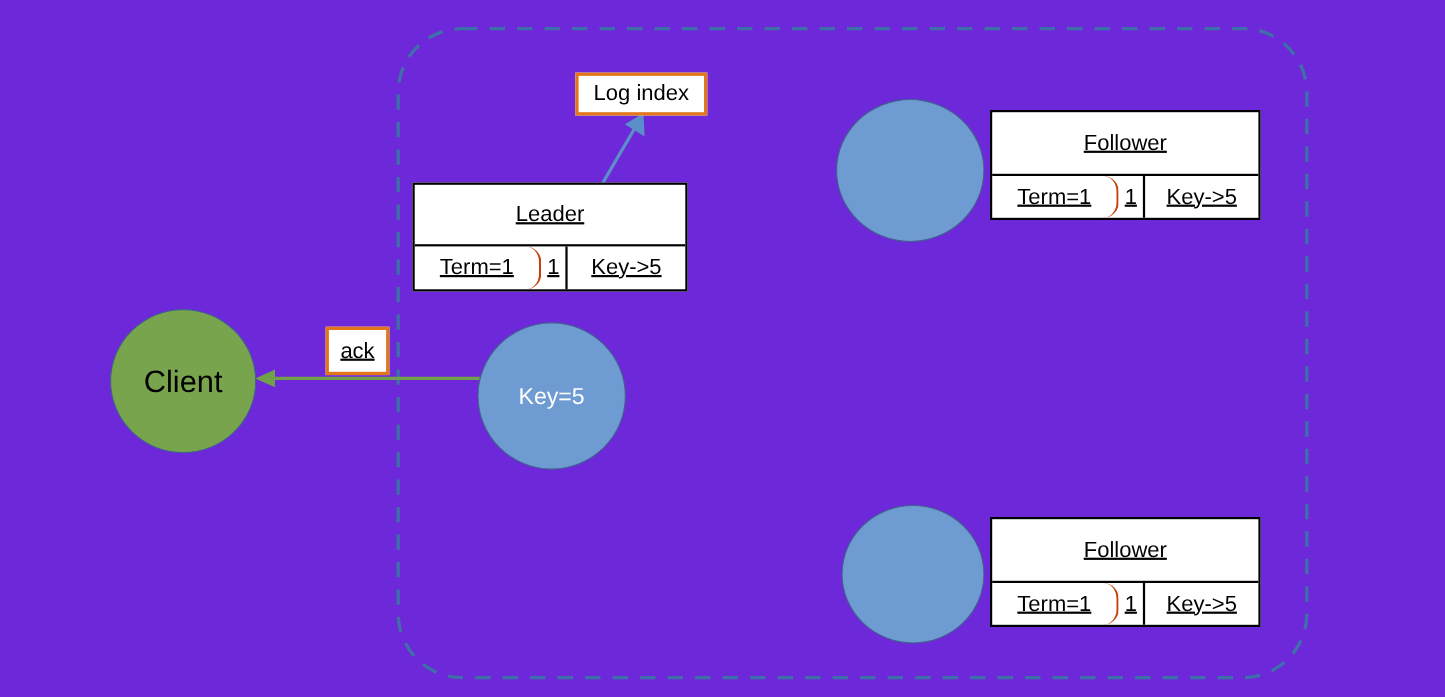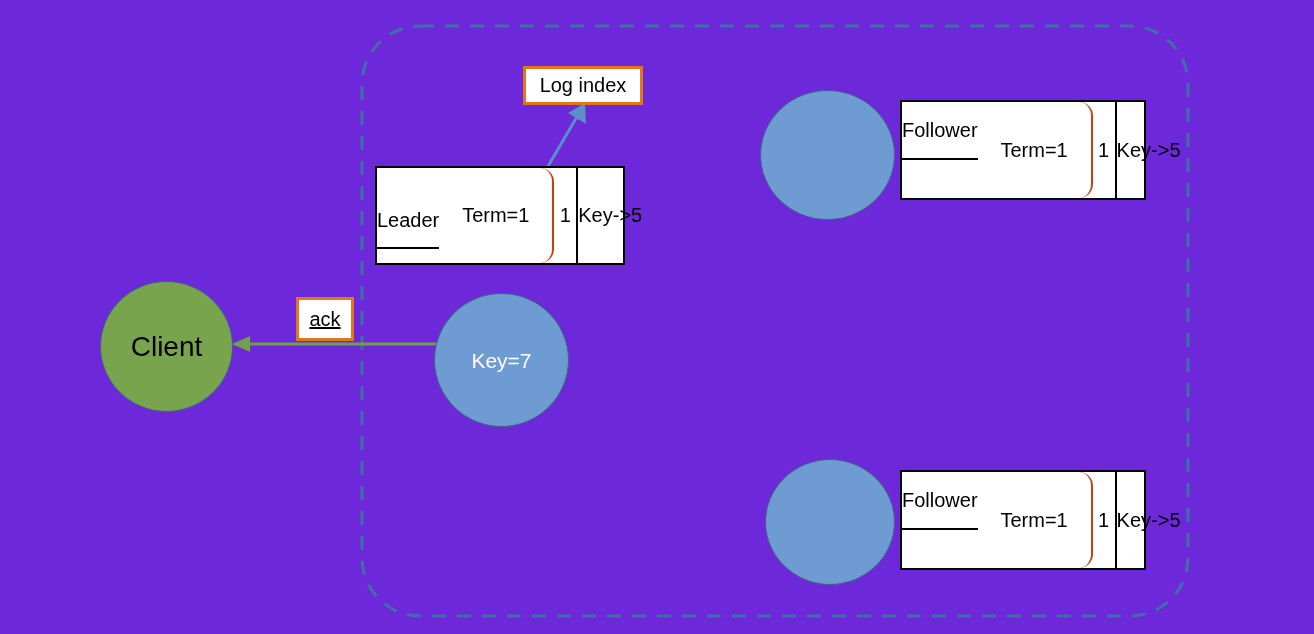--- a/index.html
+++ b/index.html
@@ -46,20 +46,22 @@
   .circle-label.dark  { color: #000000; }
   .circle-label.light { color: #ffffff; font-size: 21px; }
 
   
   .server-box {
     position: absolute;
     box-sizing: border-box;
     border: 2px solid #000000;
     background: #ffffff;
     display: flex;
+    flex-direction: column;
+    text-decoration: underline;
   }
   .server-title {
     flex: 0 0 auto;
     display: flex;
     align-items: center;
     justify-content: center;
     font-size: 20px;
     color: #000000;
     border-bottom: 2px solid #000000;
     box-sizing: border-box;
@@ -113,21 +115,21 @@
 
     <g>
       <line x1="437" y1="344" x2="246" y2="344" stroke="#70A04A" stroke-width="3"></line>
       <polygon points="232,344 250,336 250,352" fill="#70A04A"></polygon>
     </g>
   </svg>
 
   <div class="callout" style="left:523px; top:66px; width:120px; height:39px;">Log index</div>
 
   <div class="server-box" style="left:375px; top:166px; width:250px; height:99px;">
-    <div class="server-title" style="height:56px;margin-top:25px;">Leader</div>
+    <div class="server-title" style="height:56px;">Leader</div>
     <div class="server-entry">
       <div class="entry-cell term">Term=1</div>
       <div class="entry-cell index">1</div>
       <div class="entry-cell cmd">Key-&gt;5</div>
     </div>
   </div>
 
   <div class="node-circle blue" style="left:760px; top:90px; width:135px; height:130px;">
     <span class="circle-label light"></span>
   </div>
@@ -152,16 +154,16 @@
     </div>
   </div>
 
   <div class="callout" style="left:296px; top:297px; width:58px; height:44px;text-decoration:underline;">ack</div>
 
   <div class="node-circle green" style="left:100px; top:281px; width:133px; height:131px;text-align:right;">
     <span class="circle-label dark">Client</span>
   </div>
 
   <div class="node-circle blue" style="left:434px; top:293px; width:135px; height:103px; height:134px;">
-    <span class="circle-label light">Key=7</span>
+    <span class="circle-label light">Key=5</span>
   </div>
 
 </div>
 
 </body></html>

